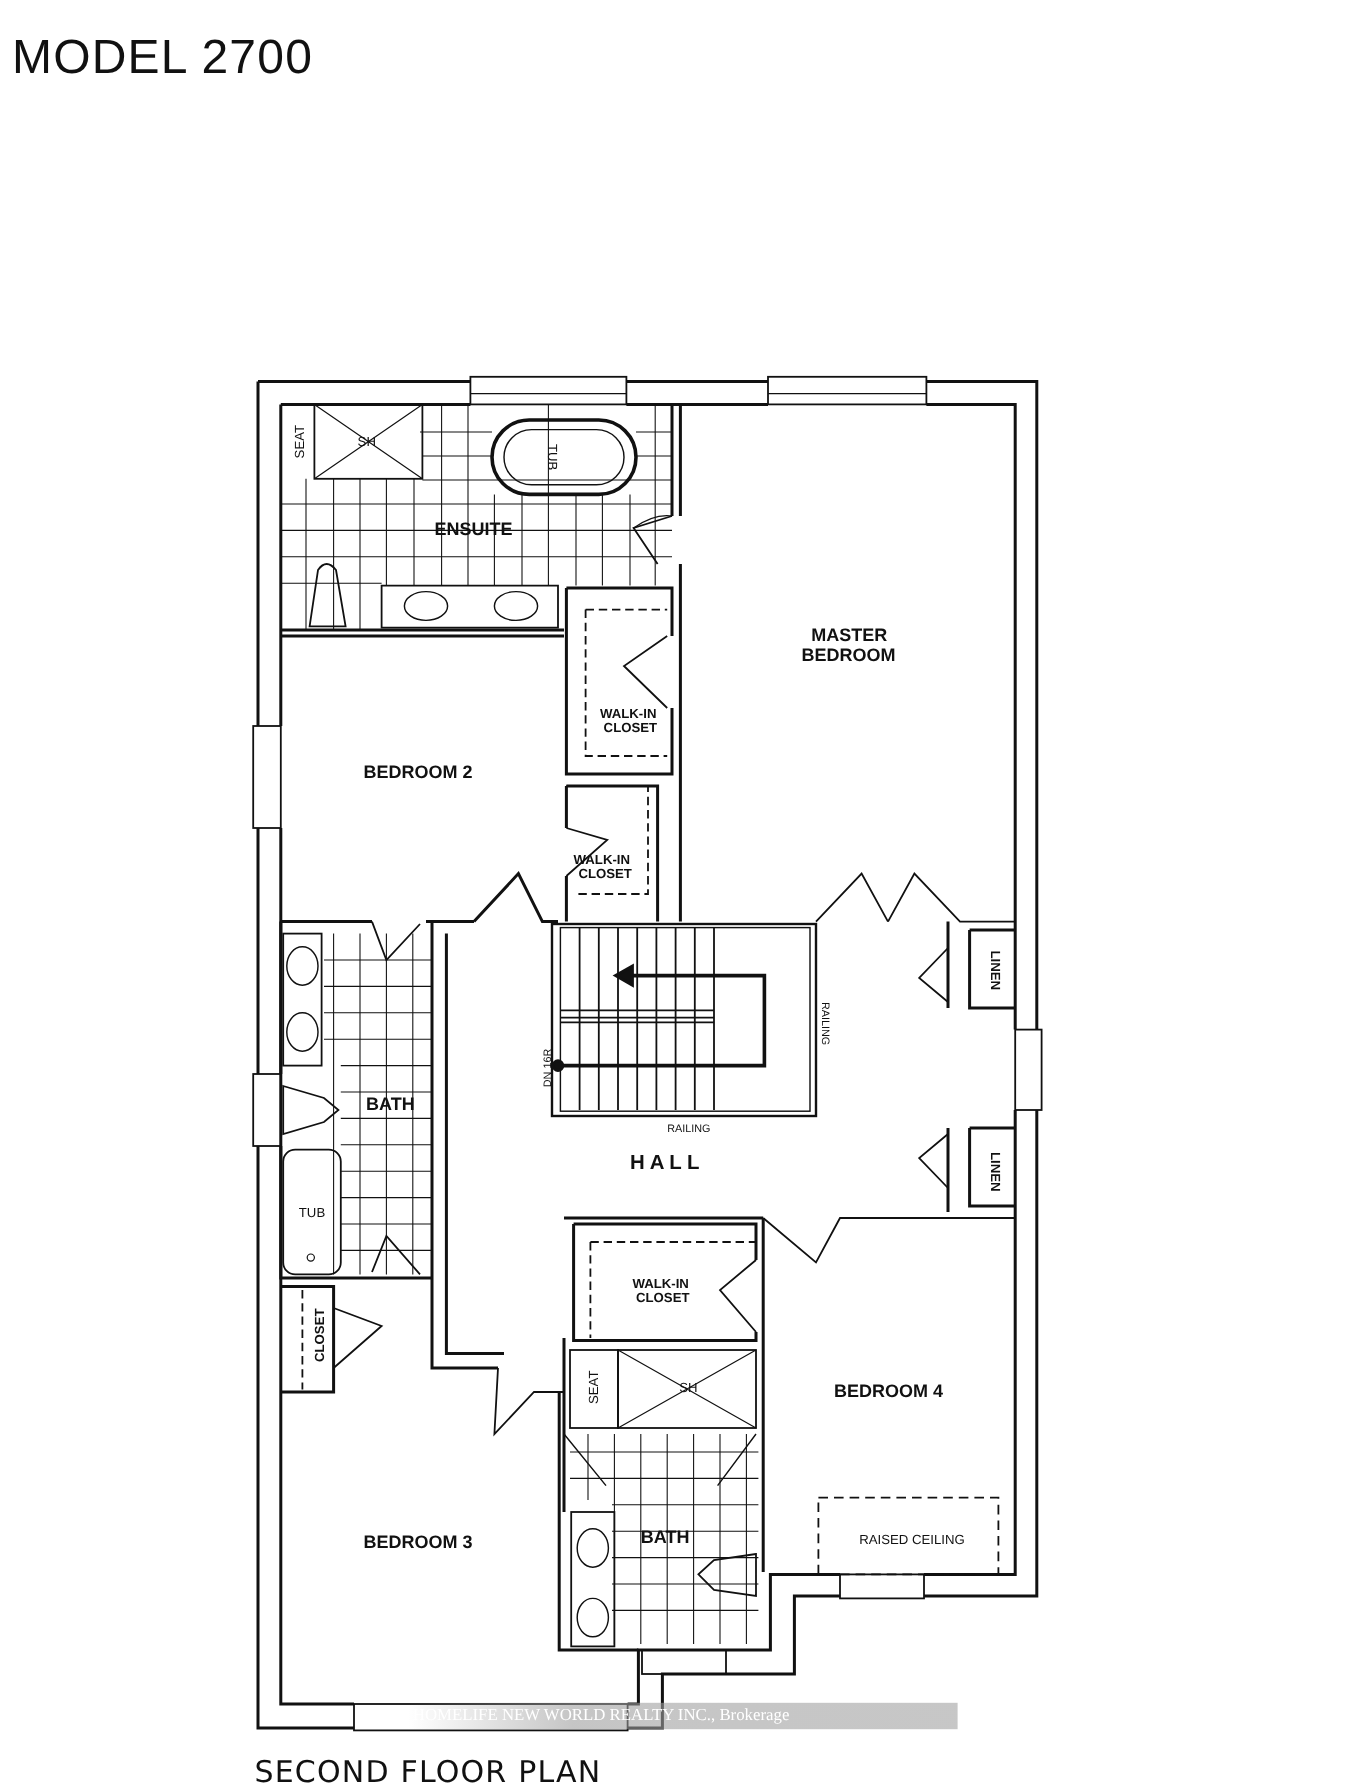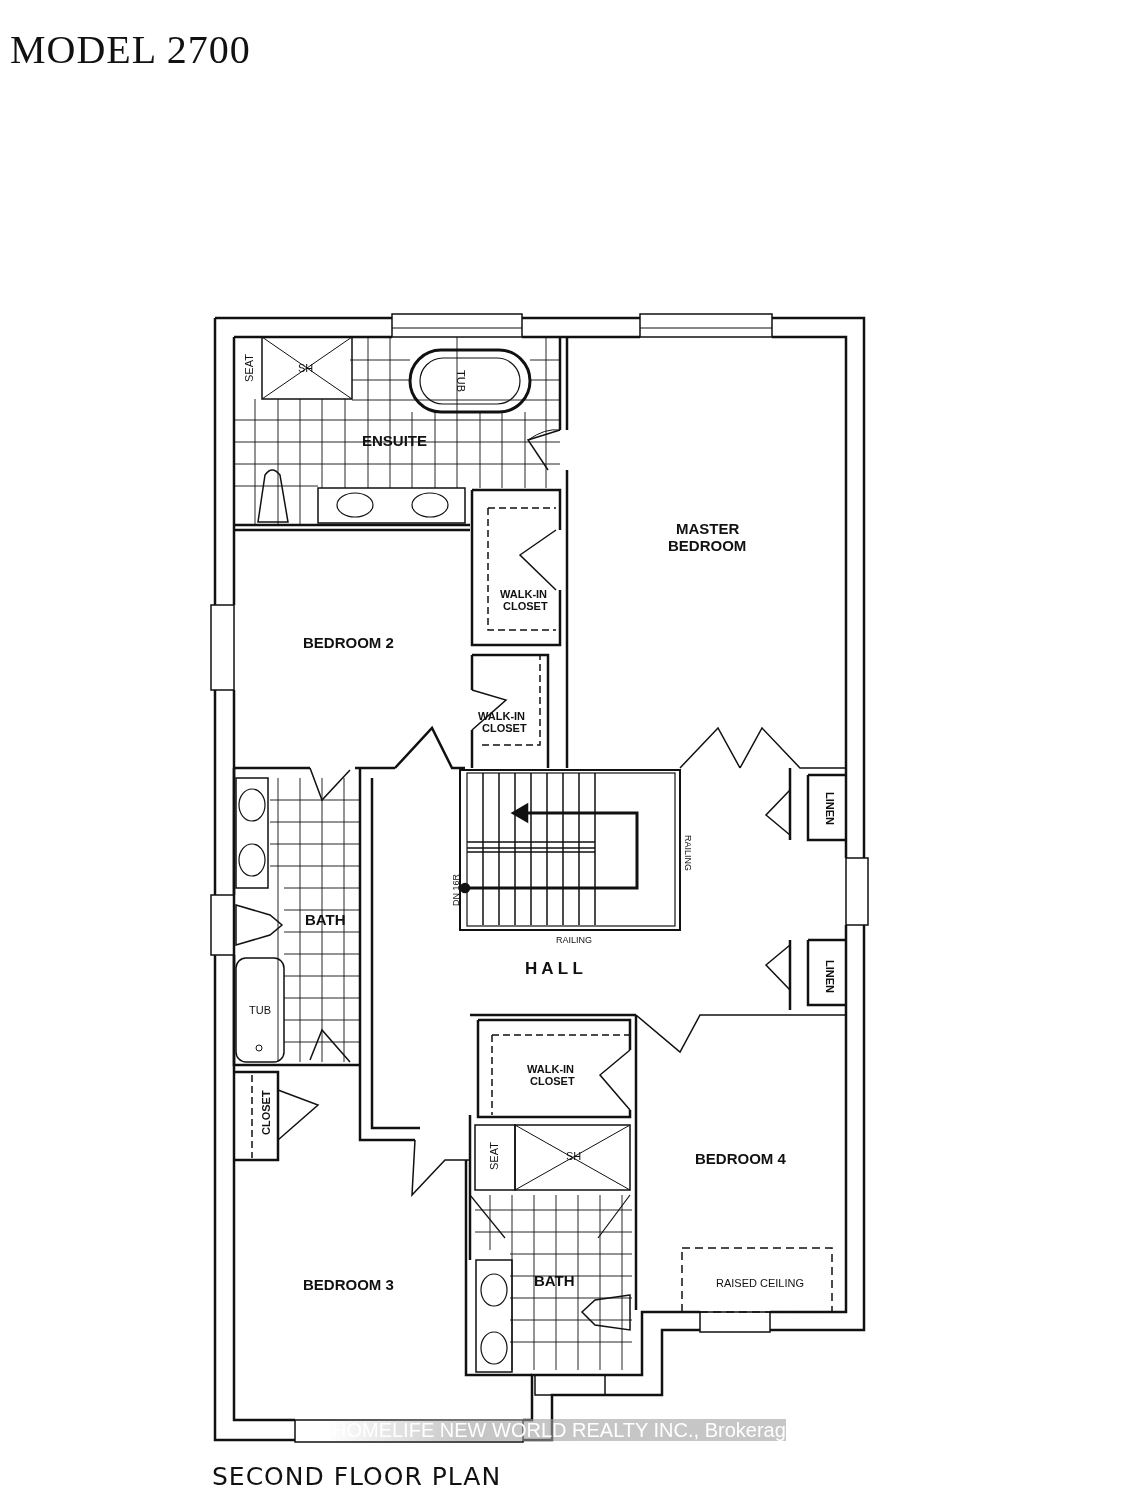--- a/index.html
+++ b/index.html
@@ -1,19 +1,19 @@
 <!DOCTYPE html>
 <html><head>
 <meta charset="utf-8">
 <style>
   html, body { margin:0; padding:0; background:#ffffff; }
   body { width:1138px; height:1489px; position:relative; overflow:hidden; font-family:"DejaVu Sans", sans-serif; color:#111; }
-  .title { position:absolute; left:10px; top:26px; font-size:40px; letter-spacing:1px; font-family:Liberation Serif, serif; font-weight:400; color:#111; }
+  .title { position:absolute; left:10px; top:26px; font-size:40px; letter-spacing:1px; font-family:Liberation Sans, sans-serif; font-weight:400; color:#111; }
   .subtitle { position:absolute; left:212px; top:1462px; font-size:25px; letter-spacing:1px; font-family:"DejaVu Sans", sans-serif; color:#111; }
-  .watermark { position:absolute; left:328px; top:1419px; width:458px; height:22px; background:linear-gradient(90deg, rgba(255,255,255,0) 0%, rgba(150,150,150,0.55) 30%, rgba(180,180,180,0.75) 100%); color:#fff; font-size:20px; line-height:22px; font-family:Liberation Sans, sans-serif; white-space:nowrap; padding-left:4px; box-sizing:border-box; }
+  .watermark { position:absolute; left:340px; top:1419px; width:458px; height:22px; background:linear-gradient(90deg, rgba(255,255,255,0) 0%, rgba(150,150,150,0.55) 30%, rgba(180,180,180,0.75) 100%); color:#fff; font-size:14px; line-height:22px; font-family:Liberation Serif, serif; white-space:nowrap; padding-left:4px; box-sizing:border-box; }
   svg.plan { position:absolute; left:0; top:0; }
   svg text { font-family:"Liberation Sans", sans-serif; font-weight:700; fill:#111; }
   .lbl { font-size:15px; }
   .sm { font-size:11px; }
 </style>
 </head>
 <body>
 
 <div class="title">MODEL 2700</div>
 

